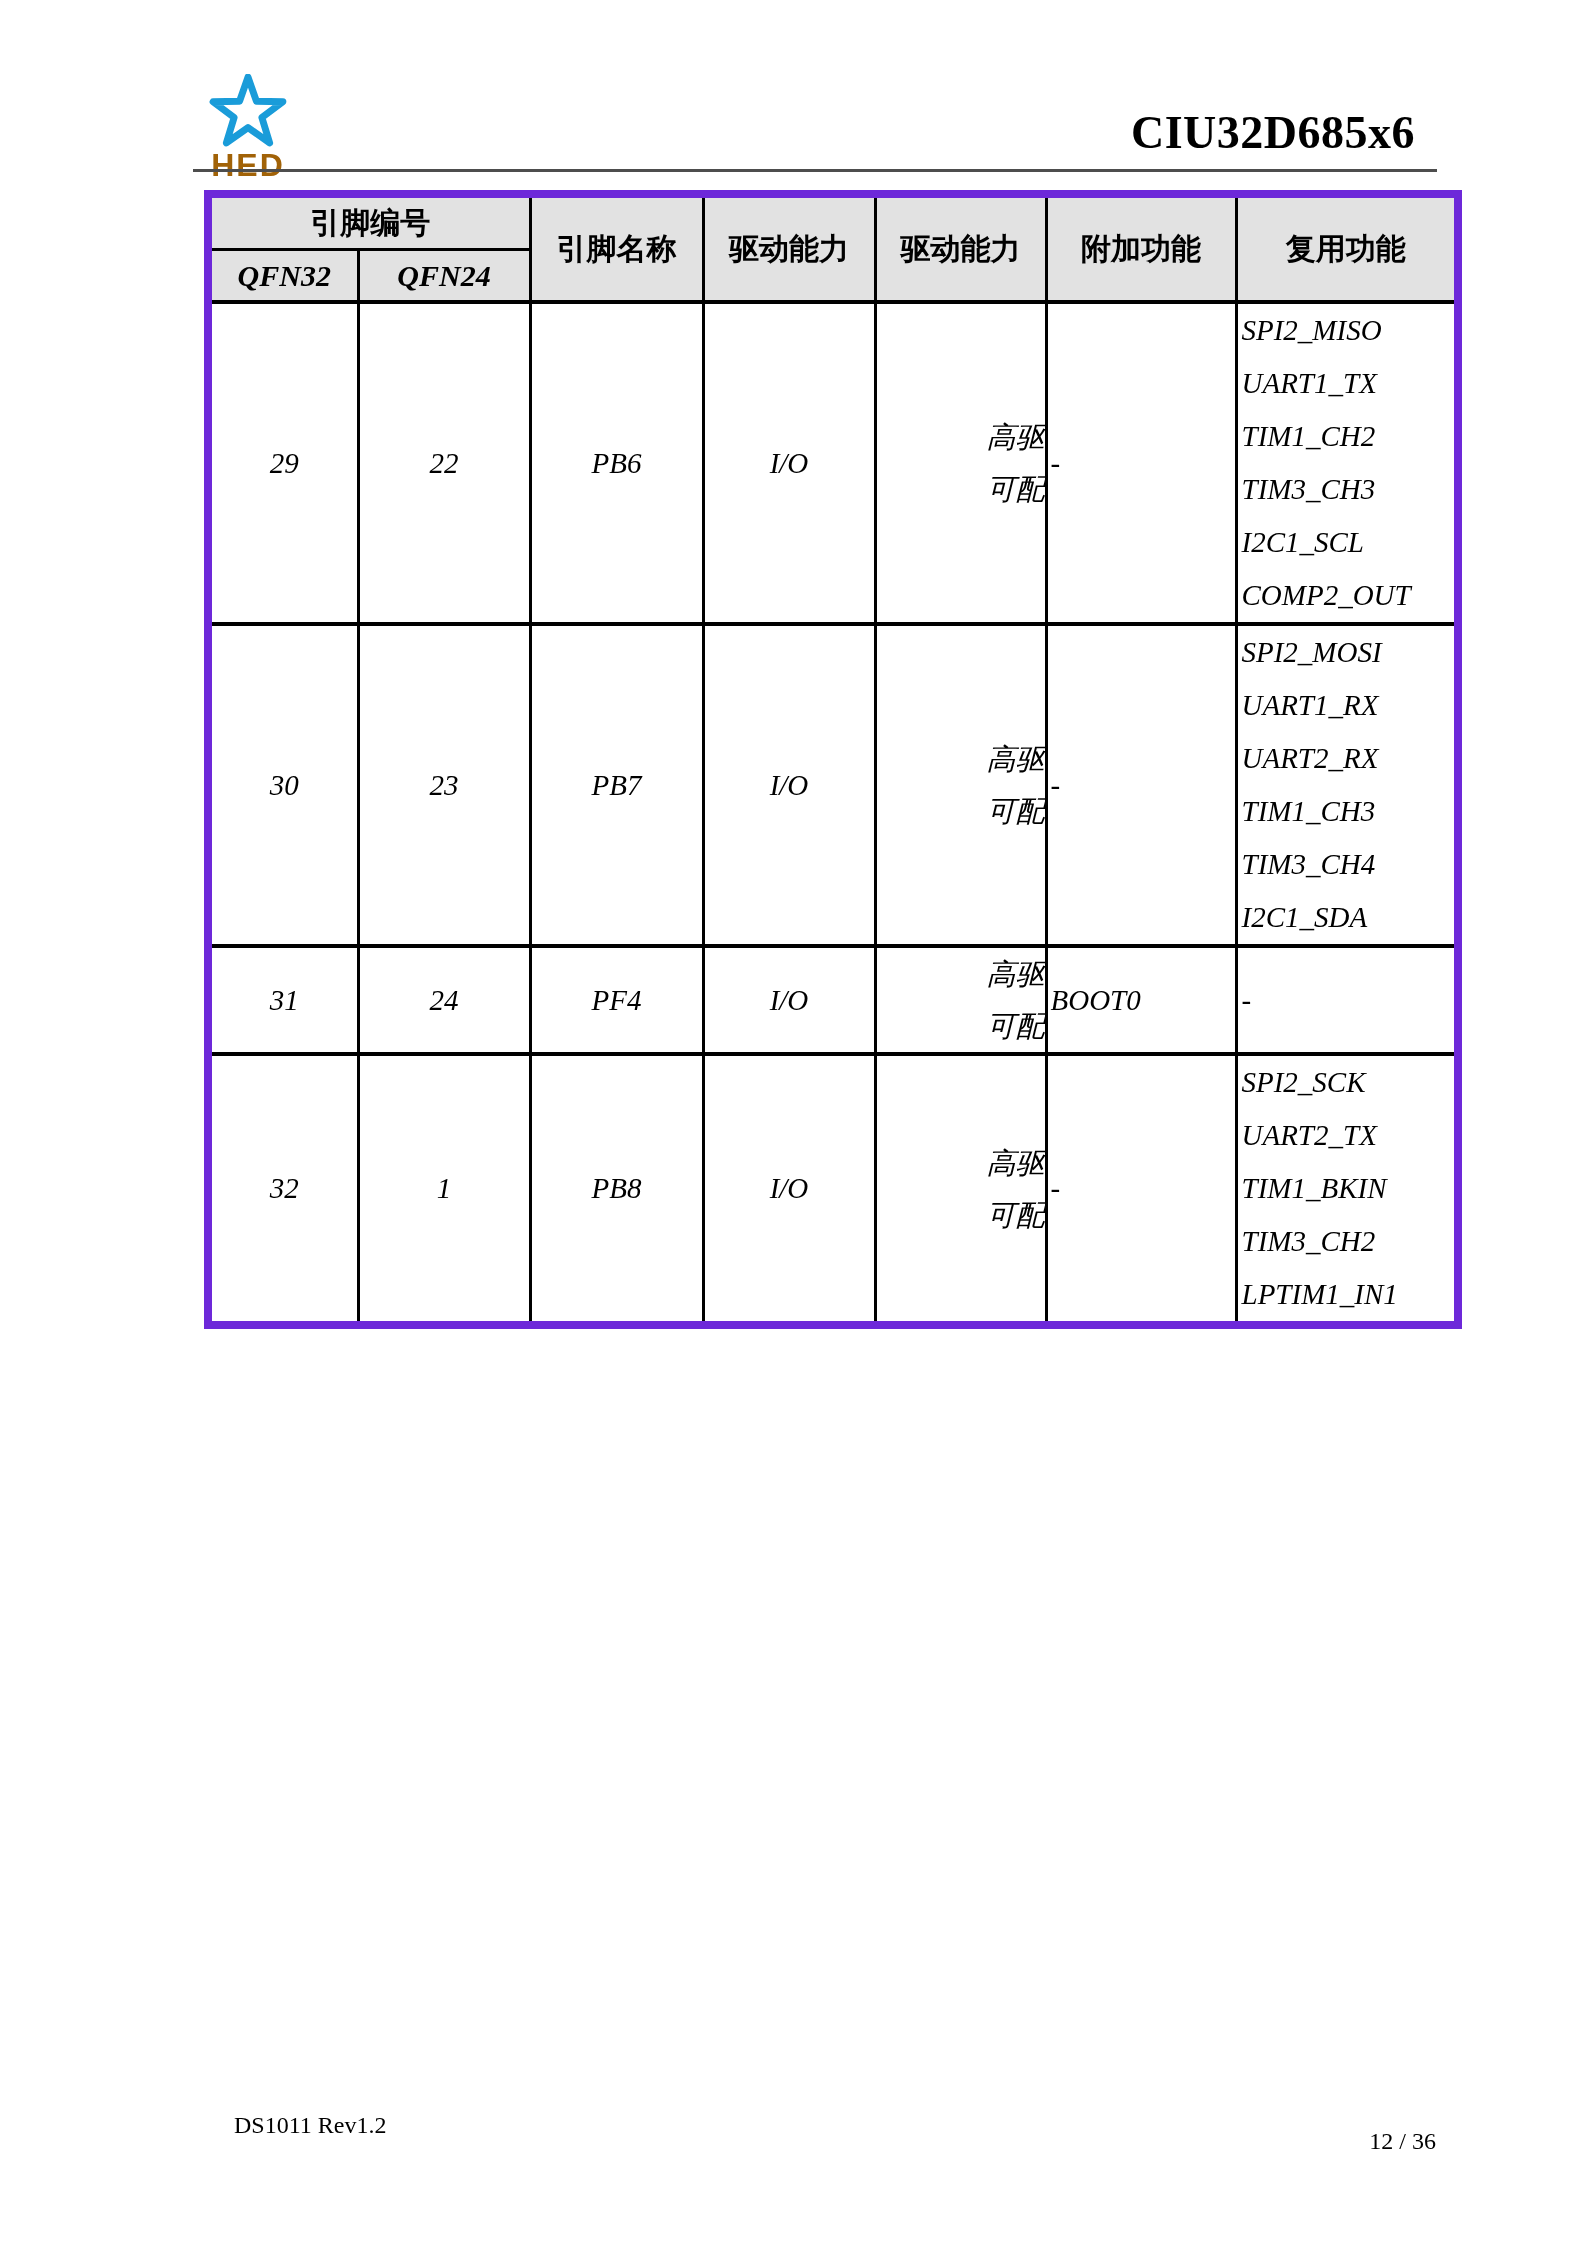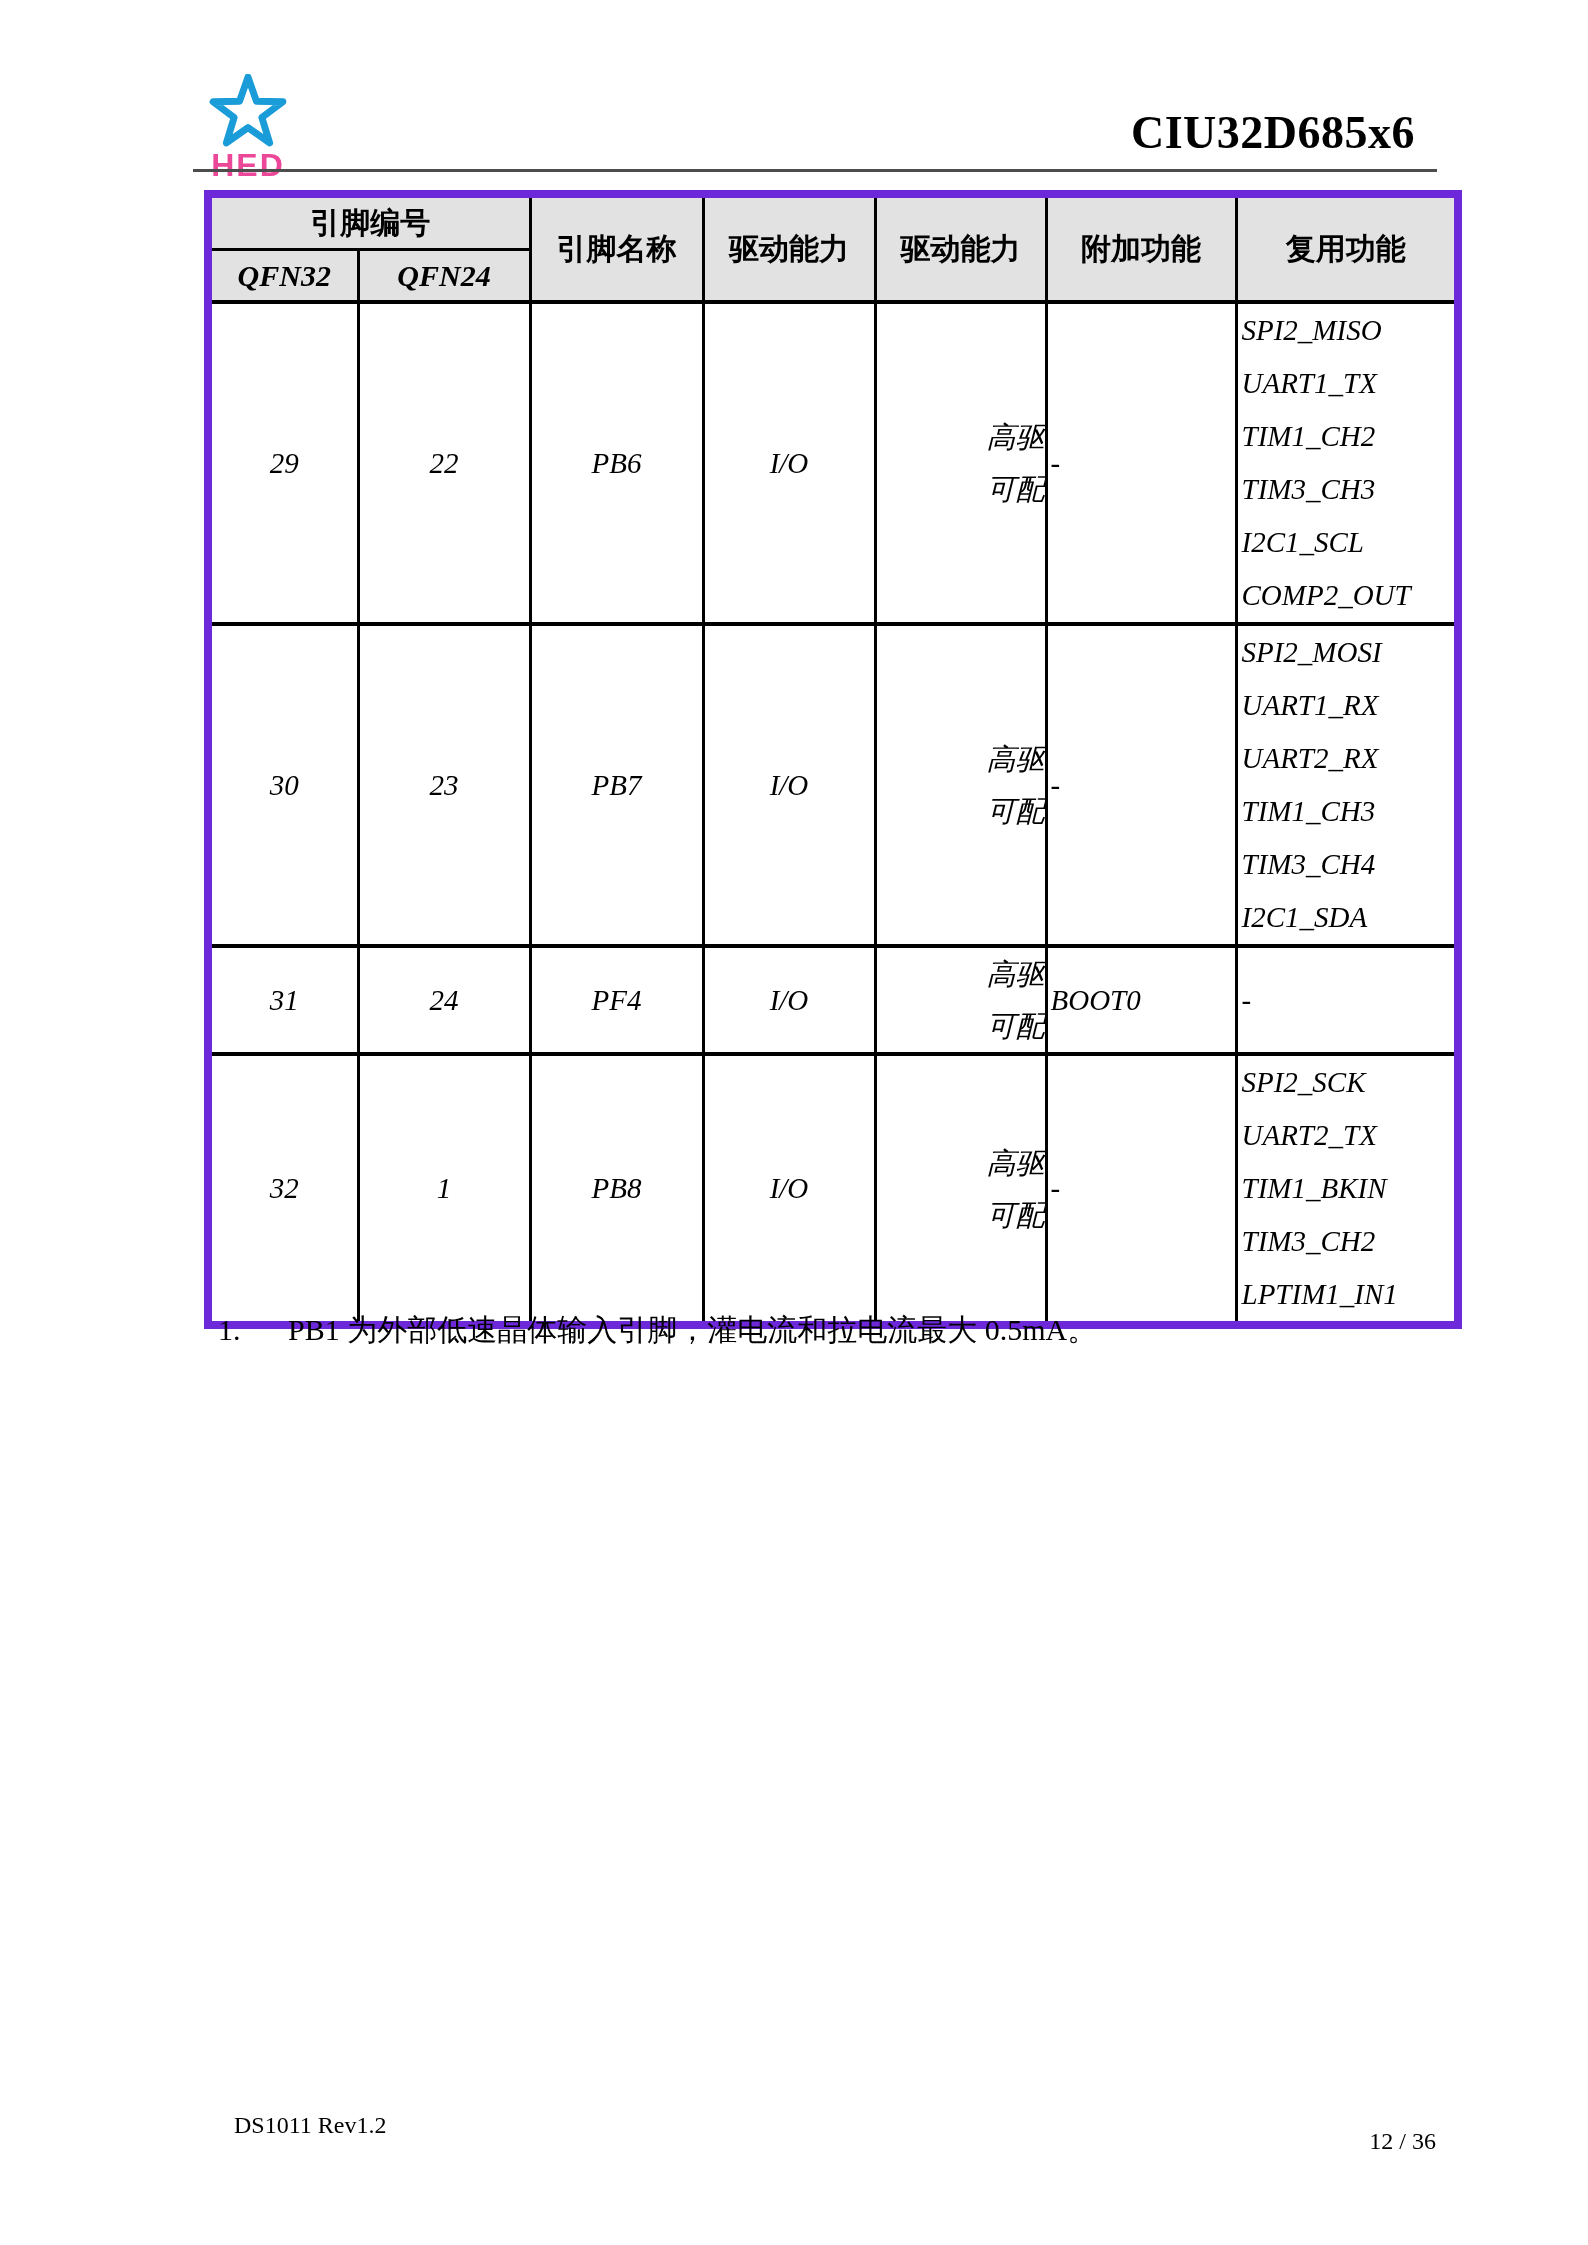--- a/index.html
+++ b/index.html
@@ -111,21 +111,21 @@
 </style>
 </head>
 <body>
 
 <div class="page">
 
   <div class="logo">
     <svg width="80" height="74" viewBox="0 0 100 96">
       <polygon points="50,4 60.9,35.3 95.3,36 68,56.5 78.1,89.4 50,69.5 21.9,89.4 32,56.5 4.7,36 39.1,35.3" fill="none" stroke="#1A9CD9" stroke-width="9" stroke-linejoin="round"></polygon>
     </svg>
-    <div class="logo-text" style="color:#ec4899">HED</div>
+    <div class="logo-text" style="color:#a16207">HED</div>
   </div>
 
   <div class="doc-title">CIU32D685x6</div>
   <div class="header-rule"></div>
 
   <table class="pin-table">
     <colgroup>
       <col style="width:150px">
       <col style="width:172px">
       <col style="width:173px">
@@ -215,20 +215,17 @@
             <div class="alt-line">SPI2_SCK</div>
             <div class="alt-line">UART2_TX</div>
             <div class="alt-line">TIM1_BKIN</div>
             <div class="alt-line">TIM3_CH2</div>
             <div class="alt-line">LPTIM1_IN1</div>
           </td>
     </tr>
       </tbody>
   </table>
 
-  <div class="note">
-    <span class="note-number">1.</span><span>PB1 为外部低速晶体输入引脚，灌电流和拉电流最大 0.5mA。</span>
-  </div>
 
   <div class="footer-left">DS1011 Rev1.2</div>
   <div class="footer-right">12 / 36</div>
 
 </div>
 
 </body></html>

